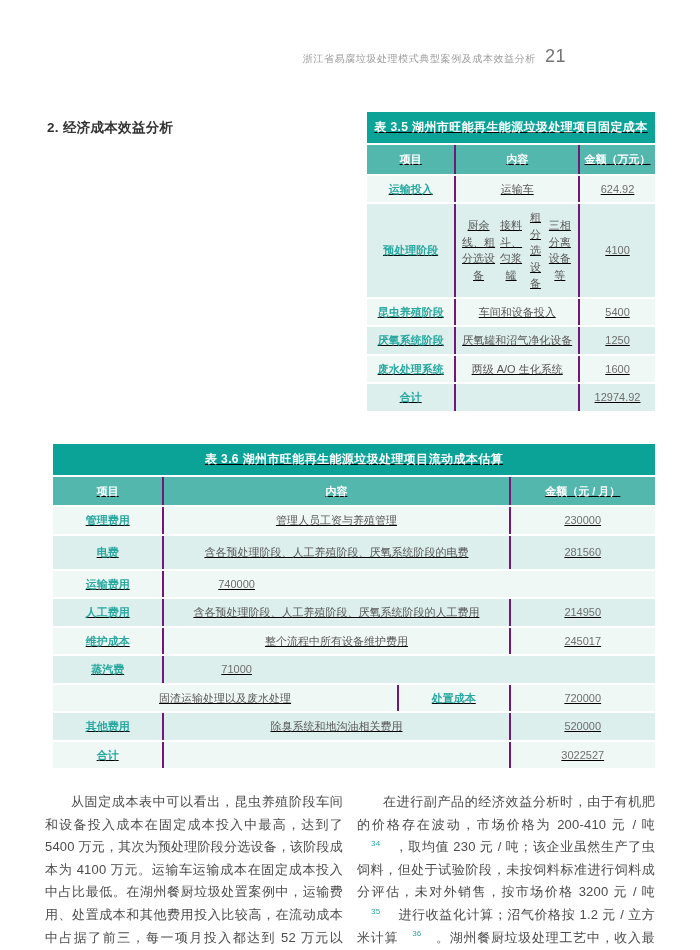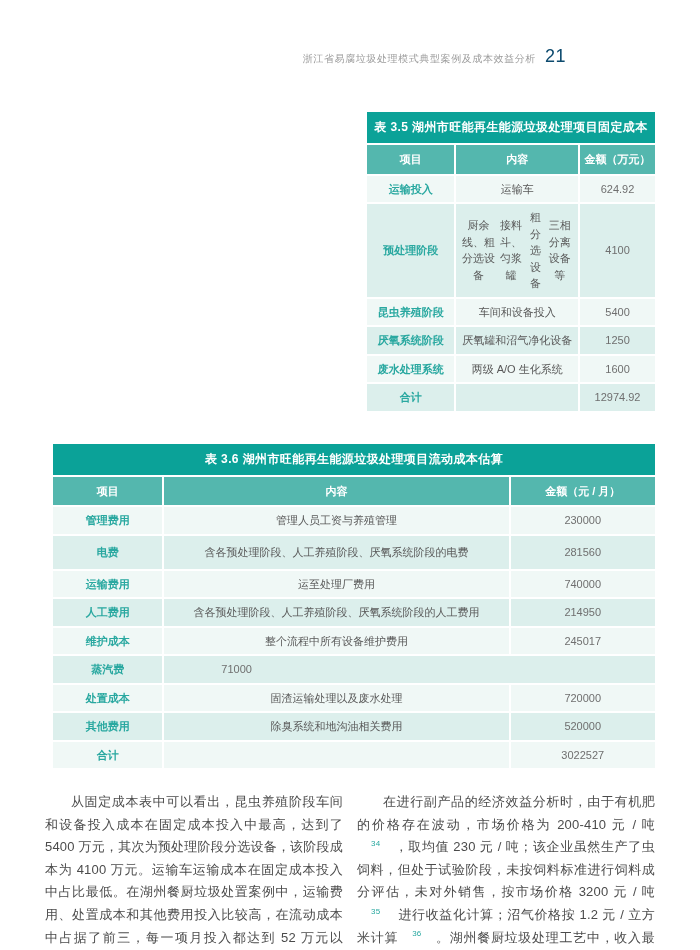--- a/index.html
+++ b/index.html
@@ -4,39 +4,39 @@
 <style>
   * { margin:0; padding:0; box-sizing:border-box; }
   html,body { width:700px; height:950px; background:#ffffff; overflow:hidden;
     font-family:"Liberation Sans","DejaVu Sans",sans-serif; }
 
   .page { position:relative; width:594px; height:950px; background:#fff; }
 
   
   .page-header { position:absolute; top:46px; right:28px; display:flex; align-items:baseline; gap:9px; }
   .header-title { font-size:10px; color:#9c9c9c; letter-spacing:.6px; }
-  .page-number { font-size:18px; color:#0c4a6e; letter-spacing:.5px; }
+  .page-number { font-size:18px; color:#737373; letter-spacing:.5px; }
 
   .content { position:absolute; left:45px; top:112px; width:610px; }
 
   .top-row { display:flex; justify-content:space-between; align-items:flex-start; }
   .intro-col { width:307px; }
   .section-heading { font-size:13.5px; font-weight:bold; color:#333333; margin:7px 0 19px 2px; letter-spacing:.3px; }
   .para { font-size:13px; color:#4b4b4b; line-height:1.74; text-align:justify; text-indent:2em; letter-spacing:.2px; }
 
   
-  .tbl { font-size:11px; }
+  .tbl { font-size:11px;text-decoration:underline; }
   .tbl-title { color:#ffffff; font-weight:bold; text-align:center; font-size:12px;
     padding:7px 0; margin-bottom:2px; background:#0ba298; letter-spacing:.4px; }
   .tbl-head { display:flex; background:#54b7ae; color:#ffffff; font-weight:bold; margin-bottom:2px; }
   .tbl-row { display:flex; margin-bottom:2px; }
   .tbl-row.light { background:#f0f8f6; }
   .tbl-row.alt   { background:#dcefec; }
   .cell { display:flex; align-items:center; justify-content:center; text-align:center;
-    padding:5px 4px; border-right:2px solid #ffffff; line-height:1.5; }
+    padding:5px 4px; border-right:2px solid #701a75; line-height:1.5; }
   .cell:last-child { border-right:none;border-radius:10px; }
   .tbl-head .cell { padding:6px 4px; background:transparent; }
   .item-cell   { color:#29a8a0; font-weight:bold; }
   .content-cell{ color:#585858; }
   .amount-cell { color:#6f6f6f; }
   .multiline span { display:block; }
 
   
   .t35 { width:288px; }
   .t35 .c1 { width:31%; } .t35 .c2 { width:43%; } .t35 .c3 { width:26%; }
@@ -61,20 +61,21 @@
   <div class="page-header">
     <span class="header-title">浙江省易腐垃圾处理模式典型案例及成本效益分析</span>
     <span class="page-number">21</span>
   </div>
 
   <div class="content">
 
     <div class="top-row">
 
       <div class="intro-col">
+        <div class="section-heading">2. 经济成本效益分析</div>
       </div>
 
       <div class="tbl t35">
         <div class="tbl-title">表 3.5 湖州市旺能再生能源垃圾处理项目固定成本</div>
         <div class="tbl-head">
           <div class="cell c1">项目</div>
           <div class="cell c2">内容</div>
           <div class="cell c3">金额（万元）</div>
         </div>
         <div class="tbl-row light">
@@ -127,40 +128,39 @@
         <div class="cell c2 content-cell">管理人员工资与养殖管理</div>
         <div class="cell c3 amount-cell">230000</div>
       </div>
       <div class="tbl-row alt tall">
         <div class="cell c1 item-cell">电费</div>
         <div class="cell c2 content-cell">含各预处理阶段、人工养殖阶段、厌氧系统阶段的电费</div>
         <div class="cell c3 amount-cell">281560</div>
       </div>
       <div class="tbl-row light">
         <div class="cell c1 item-cell">运输费用</div>
-        <div class="cell c2 content-cell">运至处理厂费用</div>
         <div class="cell c3 amount-cell">740000</div>
       </div>
       <div class="tbl-row alt">
         <div class="cell c1 item-cell">人工费用</div>
         <div class="cell c2 content-cell">含各预处理阶段、人工养殖阶段、厌氧系统阶段的人工费用</div>
         <div class="cell c3 amount-cell">214950</div>
       </div>
       <div class="tbl-row light">
         <div class="cell c1 item-cell">维护成本</div>
         <div class="cell c2 content-cell">整个流程中所有设备维护费用</div>
         <div class="cell c3 amount-cell">245017</div>
       </div>
       <div class="tbl-row alt">
         <div class="cell c1 item-cell">蒸汽费</div>
         <div class="cell c3 amount-cell">71000</div>
       </div>
       <div class="tbl-row light">
+        <div class="cell c2 content-cell">固渣运输处理以及废水处理</div>
         <div class="cell c1 item-cell">处置成本</div>
-        <div class="cell c2 content-cell">固渣运输处理以及废水处理</div>
         <div class="cell c3 amount-cell">720000</div>
       </div>
       <div class="tbl-row alt">
         <div class="cell c1 item-cell">其他费用</div>
         <div class="cell c2 content-cell">除臭系统和地沟油相关费用</div>
         <div class="cell c3 amount-cell">520000</div>
       </div>
       <div class="tbl-row light">
         <div class="cell c1 item-cell">合计</div>
         <div class="cell c2 content-cell"></div>

